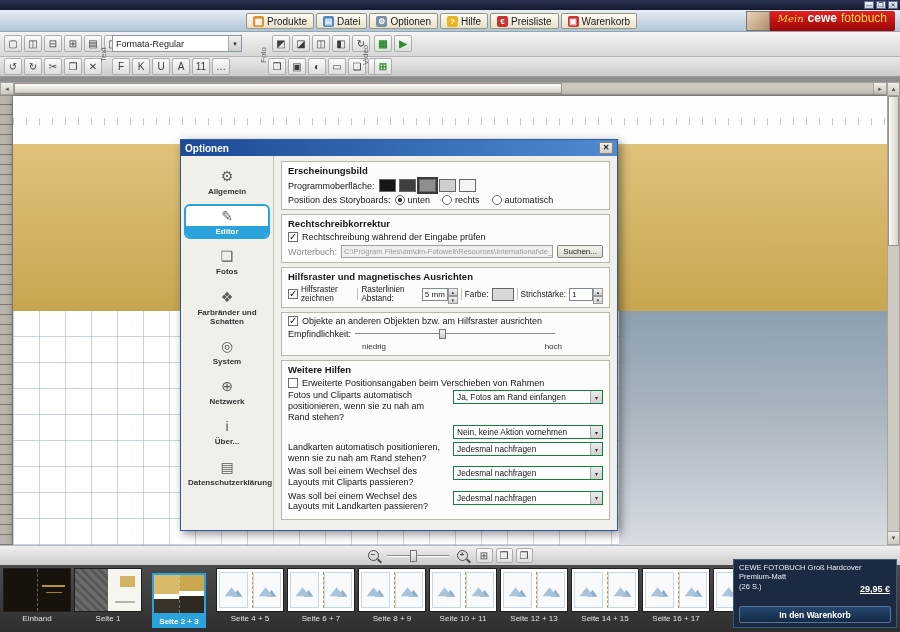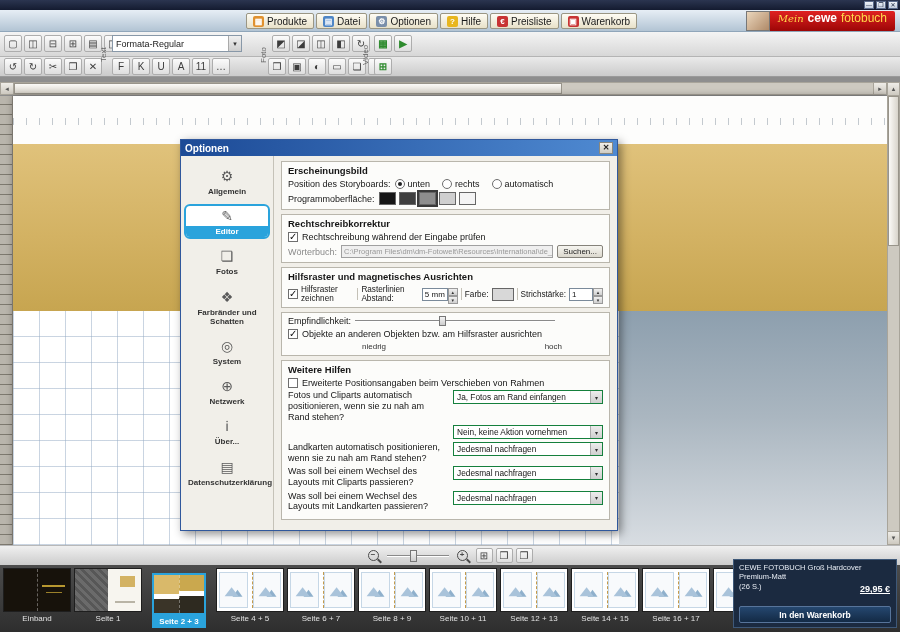--- a/index.html
+++ b/index.html
@@ -455,46 +455,46 @@
             <div class="side-icon">▤</div>
             <div class="side-label">Datenschutzerklärung</div>
           </div>
         </div>
 
       <div class="content">
 
         <div class="group">
           <div class="group-title">Erscheinungsbild</div>
           <div class="frow">
+            <span>Programmoberfläche:</span>
+            <span class="frow" style="margin:0; gap:3px;">
+
+            <span class="swatch" style="background-color: rgb(22, 22, 22);"></span>
+                <span class="swatch" style="background-color: rgb(63, 63, 63);"></span>
+                <span class="swatch selected checked" style="background-color: rgb(142, 142, 142);"></span>
+                <span class="swatch" style="background-color: rgb(207, 207, 207);"></span>
+                <span class="swatch" style="background-color: rgb(244, 244, 244);"></span>
+              </span>
+          </div>
+          <div class="frow">
             <span>Position des Storyboards:</span>
             <span class="frow" style="margin:0;">
 
             <span class="radio-opt selected">
                   <span class="radio checked"></span>
                   <span>unten</span>
                 </span>
                 <span class="radio-opt">
                   <span class="radio"></span>
                   <span>rechts</span>
                 </span>
                 <span class="radio-opt">
                   <span class="radio"></span>
                   <span>automatisch</span>
                 </span>
-              </span>
-          </div>
-          <div class="frow">
-            <span>Programmoberfläche:</span>
-            <span class="frow" style="margin:0; gap:3px;">
-
-            <span class="swatch" style="background-color: rgb(22, 22, 22);"></span>
-                <span class="swatch" style="background-color: rgb(63, 63, 63);"></span>
-                <span class="swatch selected checked" style="background-color: rgb(142, 142, 142);"></span>
-                <span class="swatch" style="background-color: rgb(207, 207, 207);"></span>
-                <span class="swatch" style="background-color: rgb(244, 244, 244);"></span>
               </span>
           </div>
         </div>
 
         <div class="group">
           <div class="group-title">Rechtschreibkorrektur</div>
           <div class="frow">
             <span class="cb checked"></span>
             <span>Rechtschreibung während der Eingabe prüfen</span>
           </div>
@@ -529,29 +529,29 @@
               <span class="spin-btns">
                   <span class="spin-up"></span>
                   <span class="spin-down"></span>
                 </span>
             </span>
           </div>
         </div>
 
         <div class="group">
           <div class="frow">
+            <span class="cb checked"></span>
+            <span>Objekte an anderen Objekten bzw. am Hilfsraster ausrichten</span>
+          </div>
+          <div class="frow">
             <span>Empfindlichkeit:</span>
             <span class="slider">
               <span class="slider-track"></span>
               <span class="slider-thumb"></span>
             </span>
-          </div>
-          <div class="frow">
-            <span class="cb checked"></span>
-            <span>Objekte an anderen Objekten bzw. am Hilfsraster ausrichten</span>
           </div>
           <div class="slider-labels">
             <span>niedrig</span>
             <span>hoch</span>
           </div>
         </div>
 
         <div class="group">
           <div class="group-title">Weitere Hilfen</div>
           <div class="cb-row">

